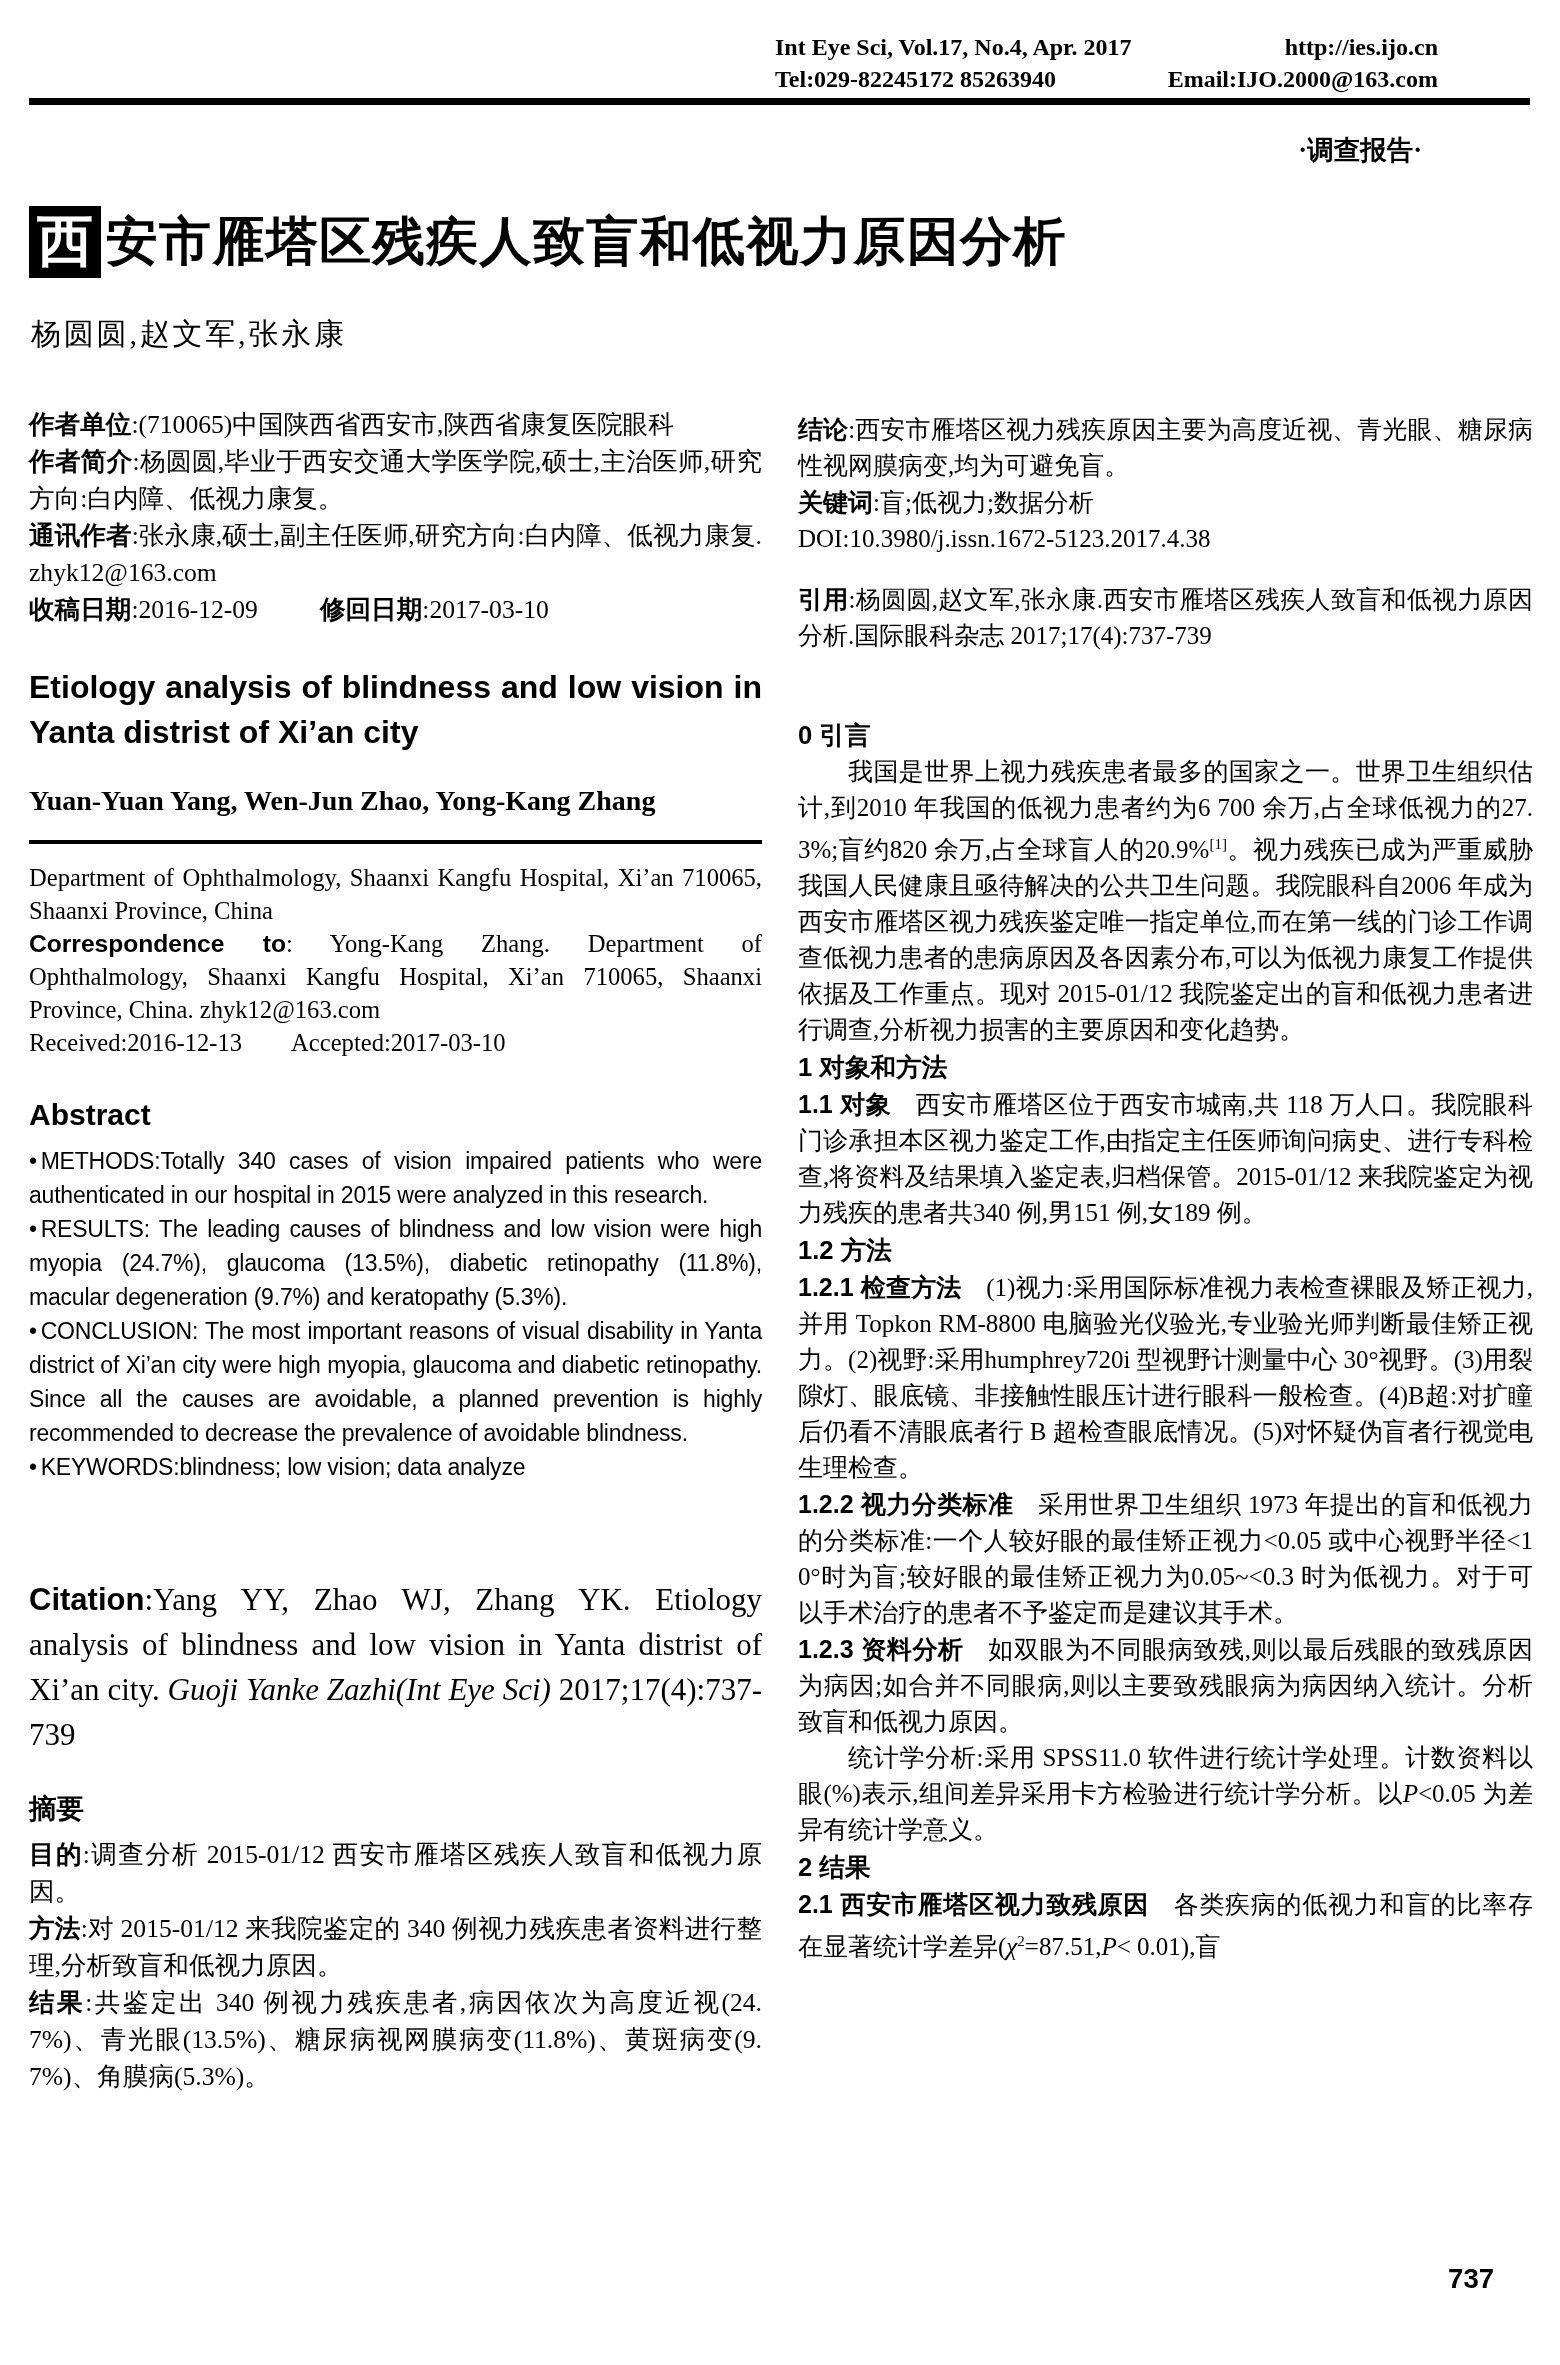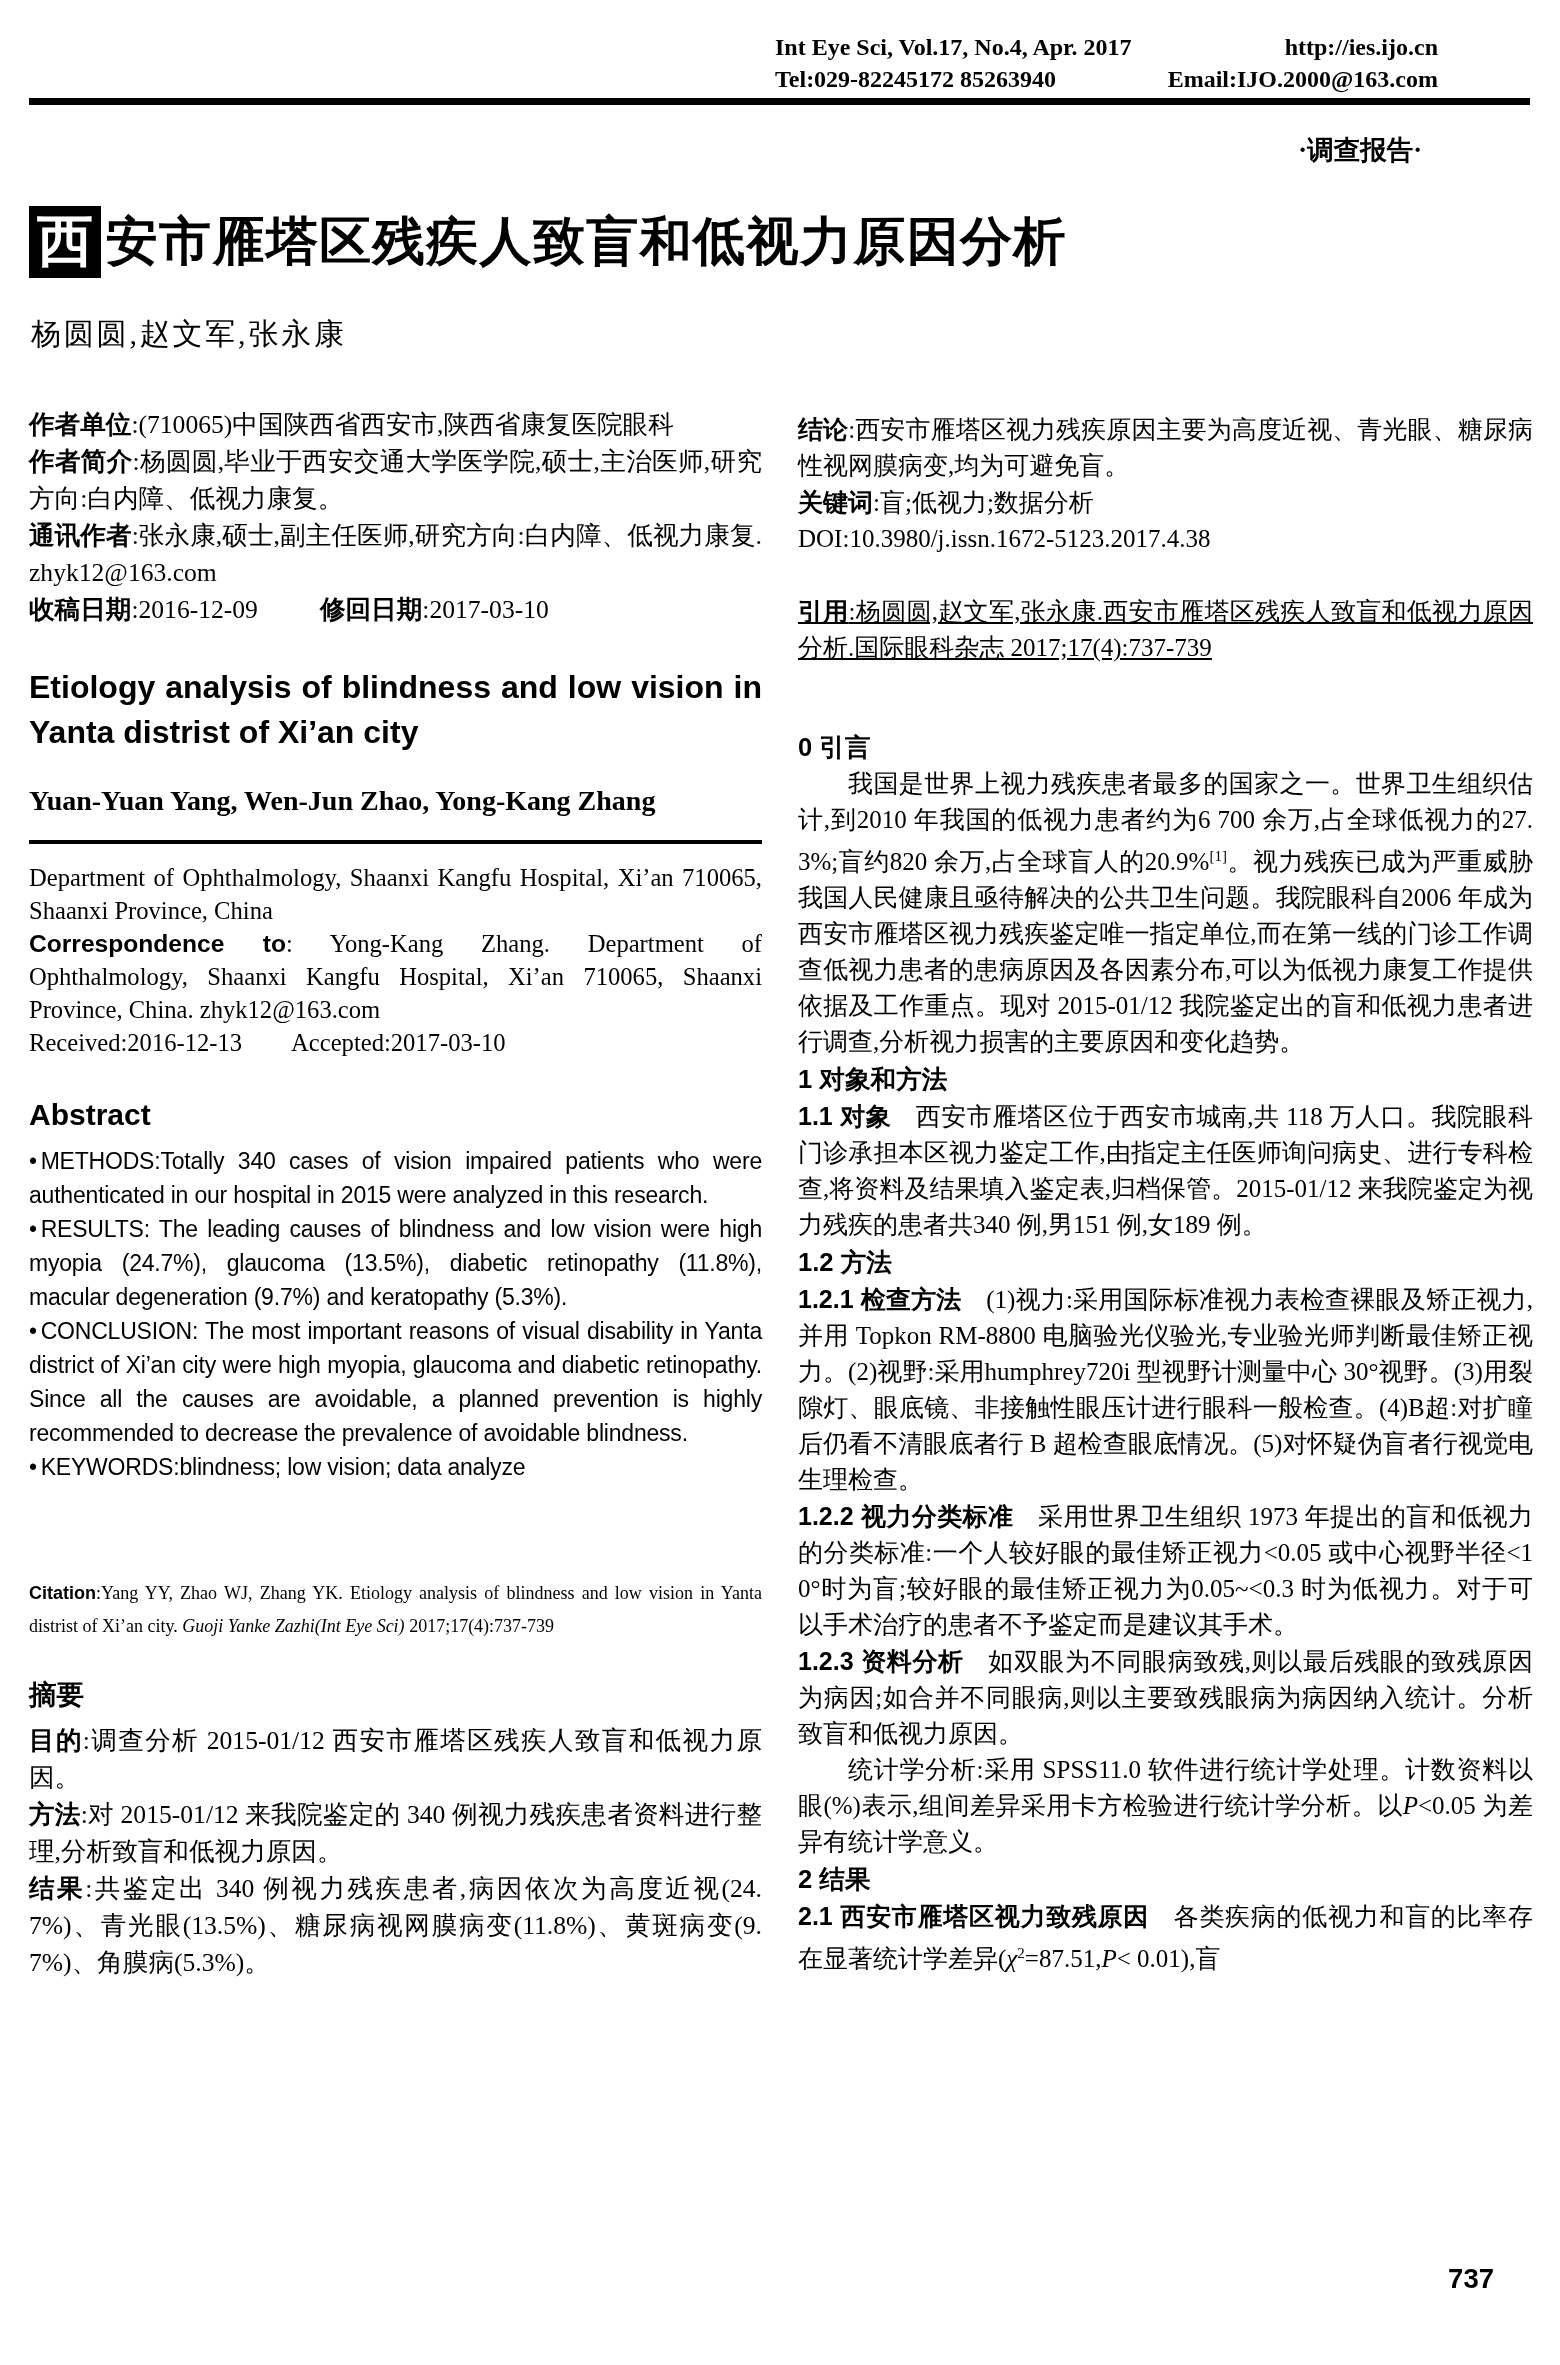--- a/index.html
+++ b/index.html
@@ -43,28 +43,28 @@
   .affil p { font-size:24.6px; line-height:33px; text-align:justify; }
   .received-line { display:flex; gap:49px; }
 
   .abstract-h { margin-top:39px; font-family:"Liberation Sans", sans-serif; font-weight:bold; font-size:30px; }
   .abs { margin-top:11.4px; }
   .abs p { font-family:"Liberation Sans", sans-serif; font-size:23px; line-height:34px;
            text-align:justify; letter-spacing:-0.2px; }
   .blt { padding-right:3.8px; }
 
   .citation { margin-top:93px; }
-  .citation p { font-size:18px; line-height:33px; text-align:justify; }
+  .citation p { font-size:31px; line-height:45px; text-align:justify; }
   .it { font-style:italic; }
 
   .cn-abs-h { margin-top:34px; font-family:"Liberation Sans", sans-serif; font-weight:bold; font-size:27.5px; }
   .cn-abs { margin-top:9.5px; }
 
   .topblock p, .body-p { font-size:25px; line-height:36px; text-align:justify; word-break:break-all; }
-  .block-gap { margin-top:36px;text-decoration:underline; }
+  .block-gap { margin-top:24px; }
   .sec-h { font-family:"Liberation Sans", sans-serif; font-weight:bold; font-size:25.6px; line-height:38px; }
   .s0-h { margin-top:62px; }
   .indent { text-indent:2em; }
   sup { font-size:0.6em; }
 
   .pagenum { position:absolute; right:66px; bottom:71px;
              font-family:"Liberation Sans", sans-serif; font-weight:bold; font-size:27.5px; }
 </style>
 </head>
 <body>

